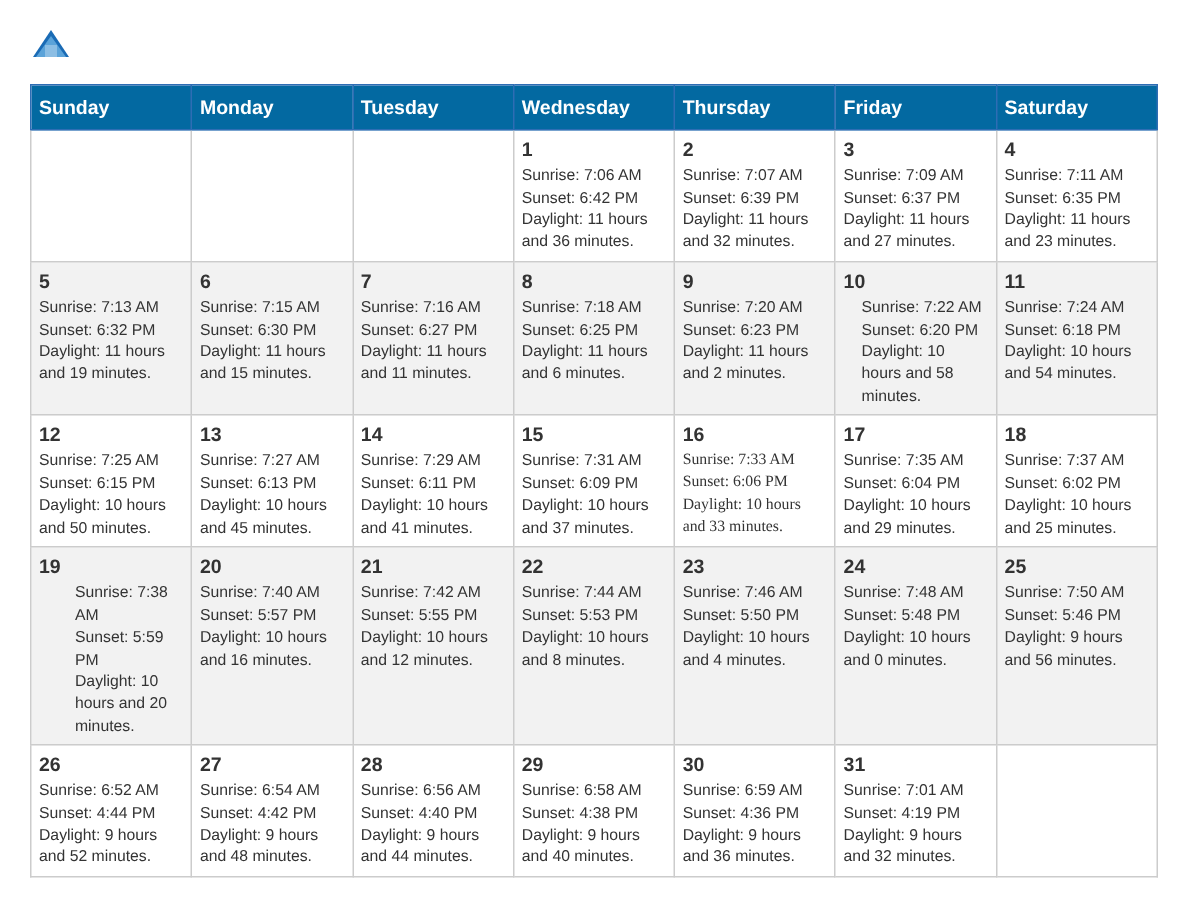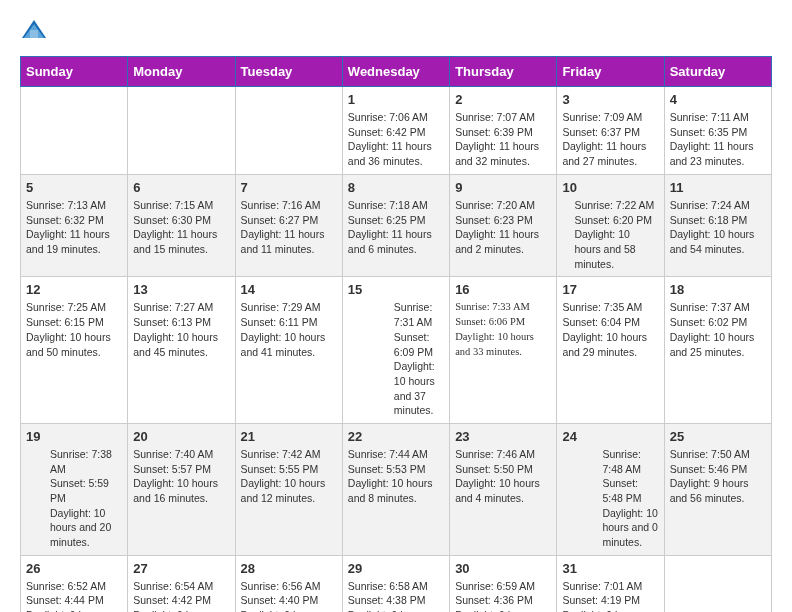--- a/index.html
+++ b/index.html
@@ -51,21 +51,21 @@
     .subtitle {
       font-size: 16px;
       color: #333;
     }
     table {
       width: 100%;
       border-collapse: collapse;
       table-layout: fixed;
     }
     thead tr {
-      background-color: #a21caf;
+      background-color: #0369a1;
       margin-left: 21px;
     }
     thead th {
       color: #fff;
       font-size: 13px;
       font-weight: bold;
       padding: 7px 5px;
       text-align: left;
       border: 1px solid #2e6db4;
     }
@@ -219,21 +219,21 @@
 Daylight: 10 hours and 45 minutes.</div>
         </td>
         <td>
           <span class="day-number">14</span>
           <div class="cell-info" style="white-space: pre-line;">Sunrise: 7:29 AM
 Sunset: 6:11 PM
 Daylight: 10 hours and 41 minutes.</div>
         </td>
         <td>
           <span class="day-number">15</span>
-          <div class="cell-info" style="white-space: pre-line; margin-left: 46px;">Sunrise: 7:31 AM
+          <div class="cell-info" style="white-space: pre-line;">Sunrise: 7:31 AM
 Sunset: 6:09 PM
 Daylight: 10 hours and 37 minutes.</div>
         </td>
         <td>
           <span class="day-number">16</span>
           <div class="cell-info" style="white-space: pre-line; font-family: Liberation Serif, serif;">Sunrise: 7:33 AM
 Sunset: 6:06 PM
 Daylight: 10 hours and 33 minutes.</div>
         </td>
         <td>
@@ -275,21 +275,21 @@
 Daylight: 10 hours and 8 minutes.</div>
         </td>
         <td>
           <span class="day-number">23</span>
           <div class="cell-info" style="white-space: pre-line;">Sunrise: 7:46 AM
 Sunset: 5:50 PM
 Daylight: 10 hours and 4 minutes.</div>
         </td>
         <td>
           <span class="day-number">24</span>
-          <div class="cell-info" style="white-space: pre-line; margin-left: 40px;">Sunrise: 7:48 AM
+          <div class="cell-info" style="white-space: pre-line;">Sunrise: 7:48 AM
 Sunset: 5:48 PM
 Daylight: 10 hours and 0 minutes.</div>
         </td>
         <td>
           <span class="day-number">25</span>
           <div class="cell-info" style="white-space: pre-line;">Sunrise: 7:50 AM
 Sunset: 5:46 PM
 Daylight: 9 hours and 56 minutes.</div>
         </td>
       </tr>

